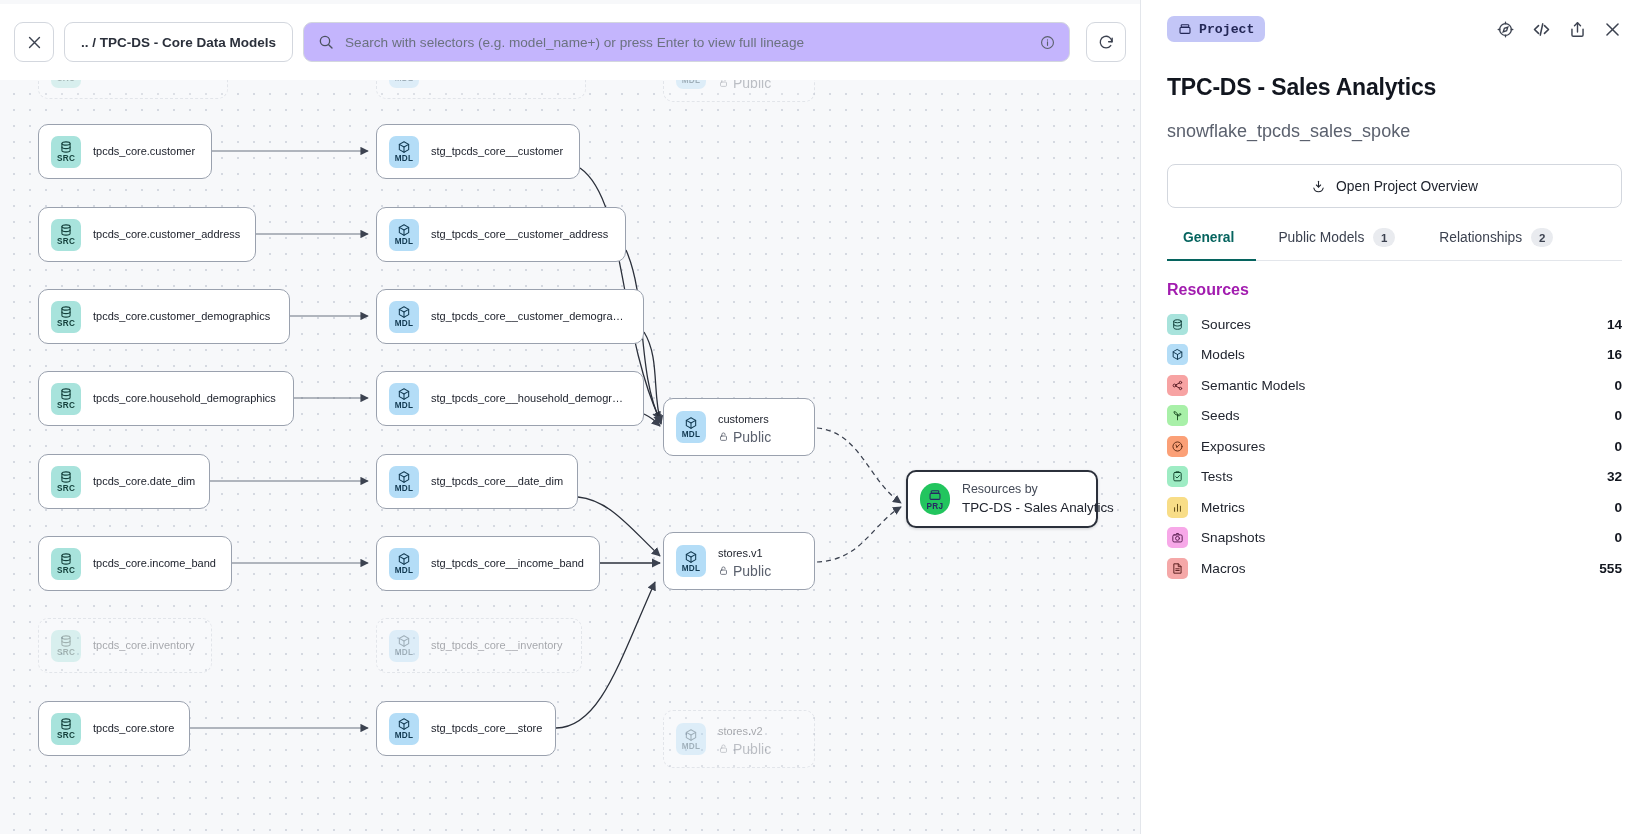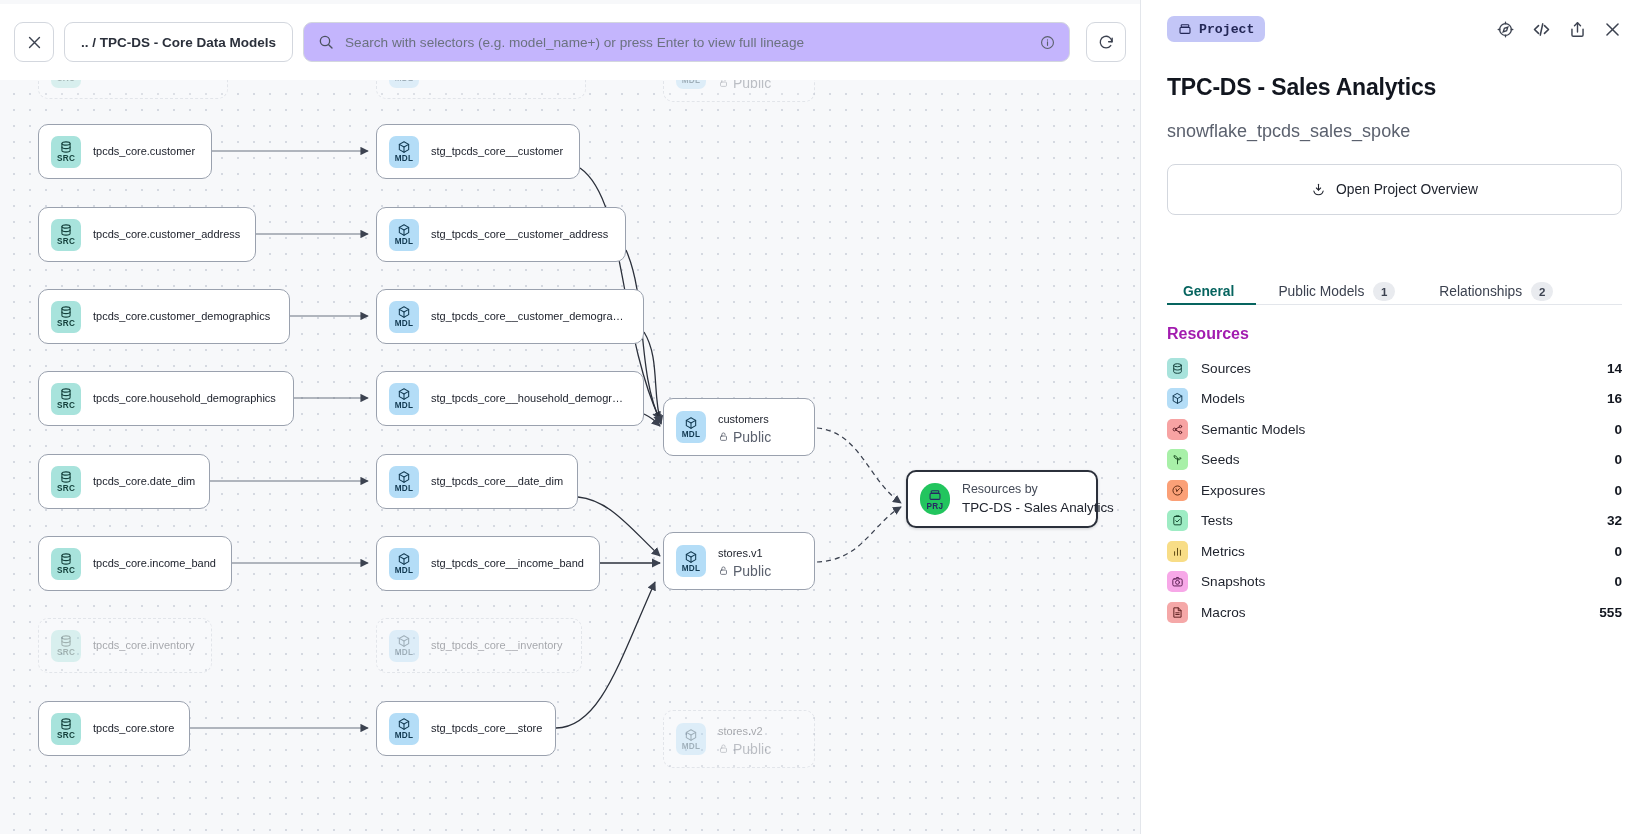--- a/index.html
+++ b/index.html
@@ -120,32 +120,32 @@
     border-radius: 7px; height: 26px; padding: 0 11px;
     display: inline-flex; align-items: center; gap: 7px;
     font-size: 13.2px; font-weight: 700;
     font-family: "Liberation Mono", monospace;
   }
   .sp-actions { display: flex; align-items: center; gap: 16px; color: #3c4250; }
   .sp-actions > * { cursor: pointer; display: flex; }
   .sp-title { font-size: 23px; font-weight: 700; color: #12161f; margin-top: 32px; letter-spacing: -.2px; }
   .sp-sub { font-size: 18px; color: #5b616e; margin-top: 20px; }
   .overview-btn {
-    margin-top: 22px; width: 100%; height: 51px;
+    margin-top: 22px; width: 100%; height: 44px;
     border: 1px solid #d3d7de; border-radius: 8px; background: #fff;
     display: flex; align-items: center; justify-content: center; gap: 10px;
     font-size: 13.8px; color: #20242e; cursor: pointer;
     font-family: "Liberation Sans", sans-serif;
   }
   .tabs { margin-top: 20px; display: flex; gap: 0; border-bottom: 1px solid #e3e6eb; }
   .tab {
     display: flex; align-items: center; gap: 9px;
-    padding: 0 22px 2px 22px;
+    padding: 0 22px 12px 22px;
     font-size: 13.8px; color: #3c4250; cursor: pointer;
-    border-bottom: 2.5px solid transparent; margin-bottom: -1px; margin-top: 47px;
+    border-bottom: 2.5px solid transparent; margin-bottom: -1px;
   }
   .tab.active { color: #06645f; font-weight: 700; border-bottom-color: #06645f; }
   .tab:first-child { padding-left: 16px; }
   .tab-count {
     background: #e9ebef; color: #3c4250;
     border-radius: 10px; min-width: 22px; height: 19px;
     padding: 0 7px; font-size: 11.5px; font-weight: 600;
     display: inline-flex; align-items: center; justify-content: center;
   }
   .res-head { margin-top: 20px; font-size: 16px; font-weight: 700; color: #a21caf; }

